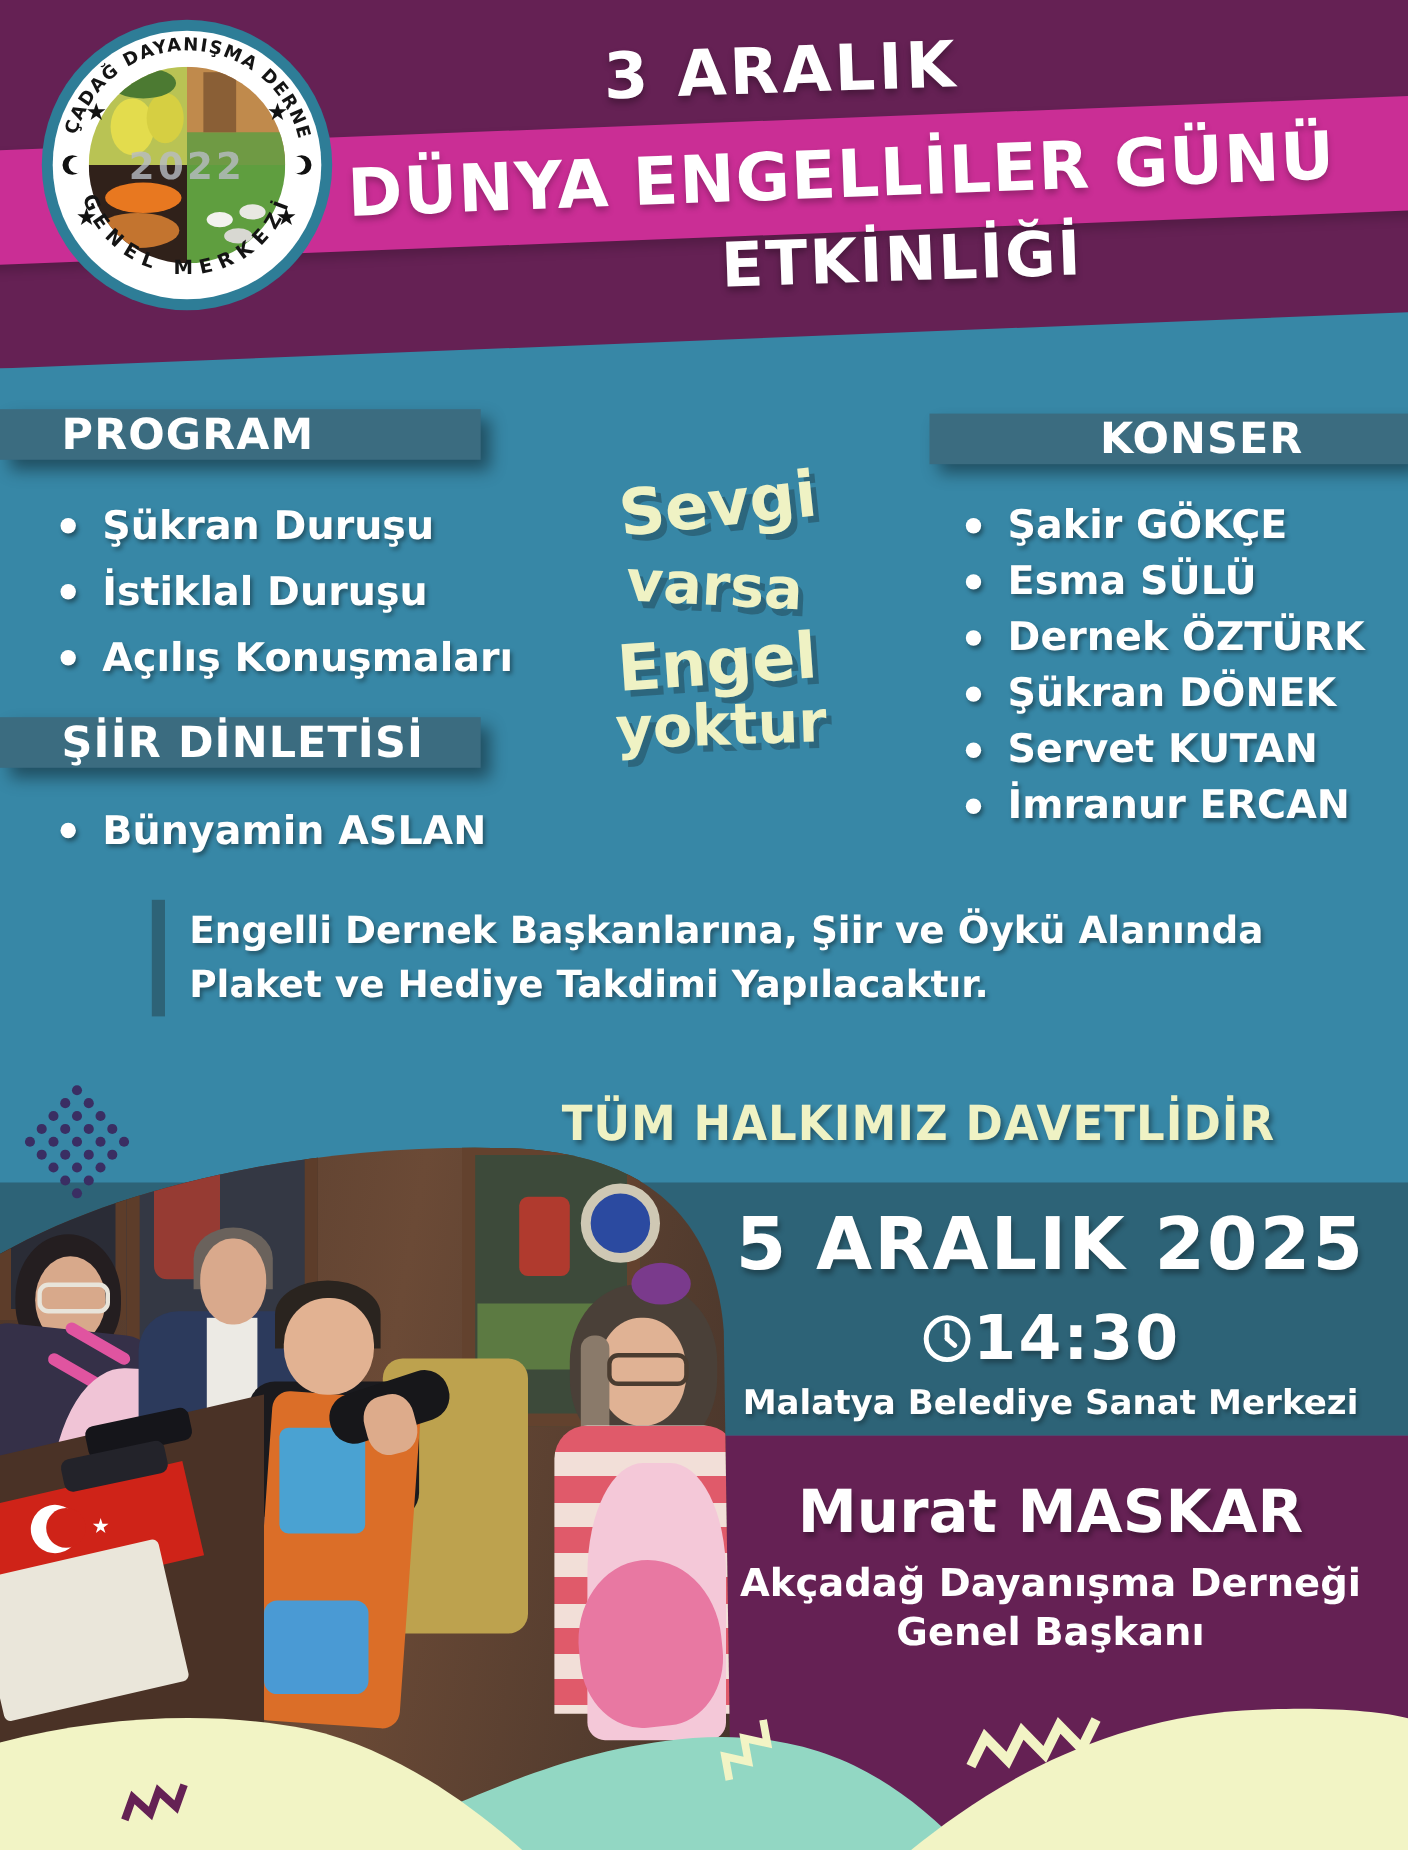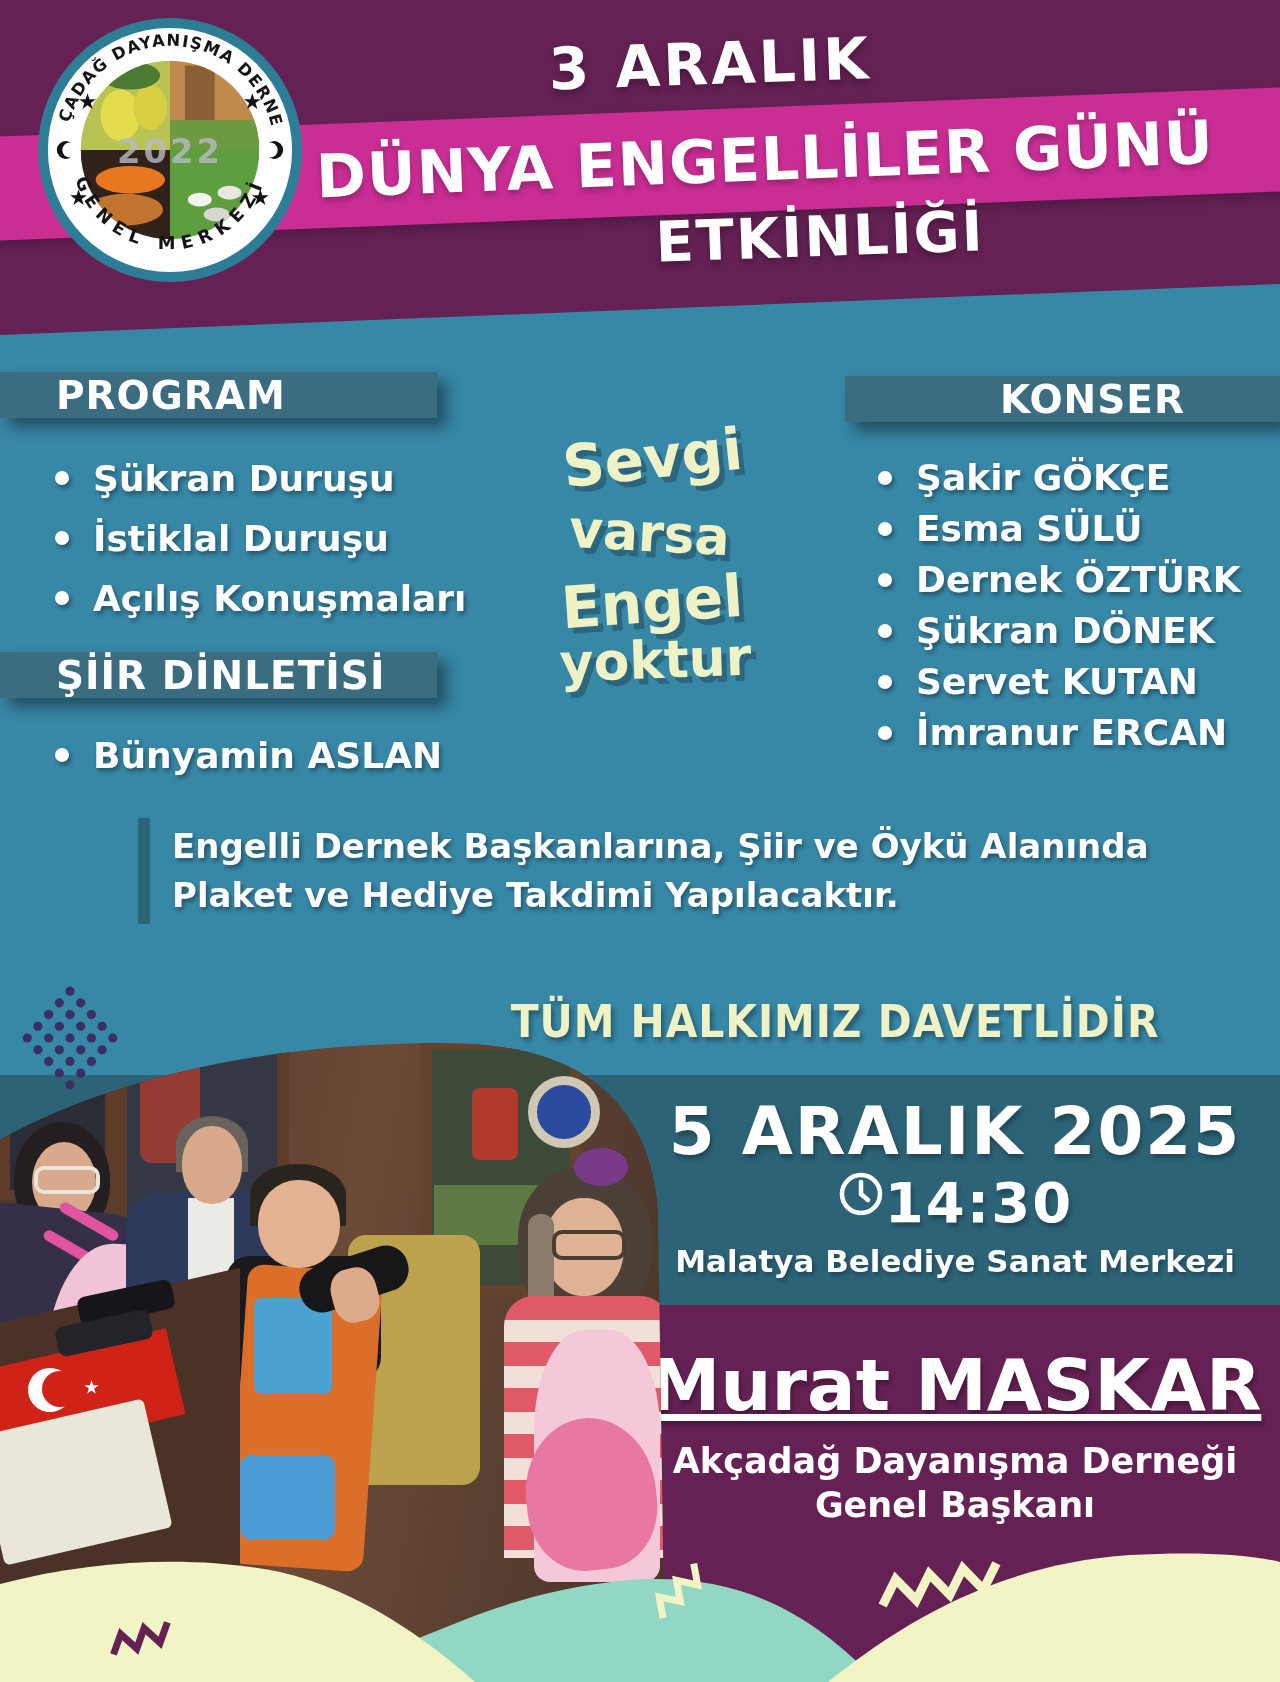--- a/index.html
+++ b/index.html
@@ -56,25 +56,25 @@
   
   #invite{position:absolute;left:430px;top:996px;width:810px;text-align:center;z-index:3;
     font-size:44px;font-weight:bold;color:#EFF2C4;letter-spacing:1px;white-space:nowrap;
     transform:scaleX(.93);text-shadow:3px 4px 5px rgba(0,0,0,.35);}
   
   #dark-band{position:absolute;top:1075px;left:0;width:1280px;height:230px;background:#2D6377;z-index:1;}
   #purple-band{position:absolute;top:1305px;left:0;width:1280px;height:377px;background:#652154;z-index:1;}
   #info{position:absolute;top:1075px;left:630px;width:650px;text-align:center;color:#fff;z-index:2;}
   #info .date{font-size:66px;font-weight:bold;margin-top:18px;letter-spacing:2px;
     text-shadow:2px 4px 5px rgba(0,0,0,.3);white-space:nowrap;}
-  #info .timerow{display:flex;justify-content:center;margin-top:0px;}
+  #info .timerow{display:flex;justify-content:center;align-items:center;margin-top:14px;}
   #info .time{font-size:56px;font-weight:bold;letter-spacing:2px;text-shadow:2px 4px 5px rgba(0,0,0,.3);}
   #info .venue{font-size:31px;font-weight:bold;margin-top:8px;text-shadow:2px 3px 4px rgba(0,0,0,.3);white-space:nowrap;}
   #sig{position:absolute;top:1305px;left:630px;width:650px;text-align:center;color:#fff;z-index:2;}
-  #sig .name{font-size:72px;font-weight:bold;margin-top:38px;text-shadow:2px 4px 5px rgba(0,0,0,.3);white-space:nowrap;text-decoration:underline;}
+  #sig .name{font-size:54px;font-weight:bold;margin-top:38px;text-shadow:2px 4px 5px rgba(0,0,0,.3);white-space:nowrap;}
   #sig .org{font-size:35px;font-weight:bold;margin-top:14px;white-space:nowrap;}
   #sig .role{font-size:35px;font-weight:bold;margin-top:4px;white-space:nowrap;}
   
   #photo{position:absolute;top:1030px;left:0;width:668px;height:652px;z-index:3;
     clip-path:path("M 0 110 C 120 42 300 8 470 14 C 585 20 650 75 658 180 L 665 652 L 0 652 Z");
     background:linear-gradient(100deg,#4e3629 0%,#6b4a36 50%,#46342a 100%);}
   #photo div{position:absolute;}
   .win1{left:0;top:0;width:95px;height:150px;background:#2a2c36;border:10px solid #5d3d2a;}
   .win2{left:115px;top:0;width:150px;height:185px;background:#343844;border:12px solid #5d3d2a;}
   .redblob{left:140px;top:8px;width:60px;height:125px;background:#a83c30;border-radius:12px;opacity:.85;}

